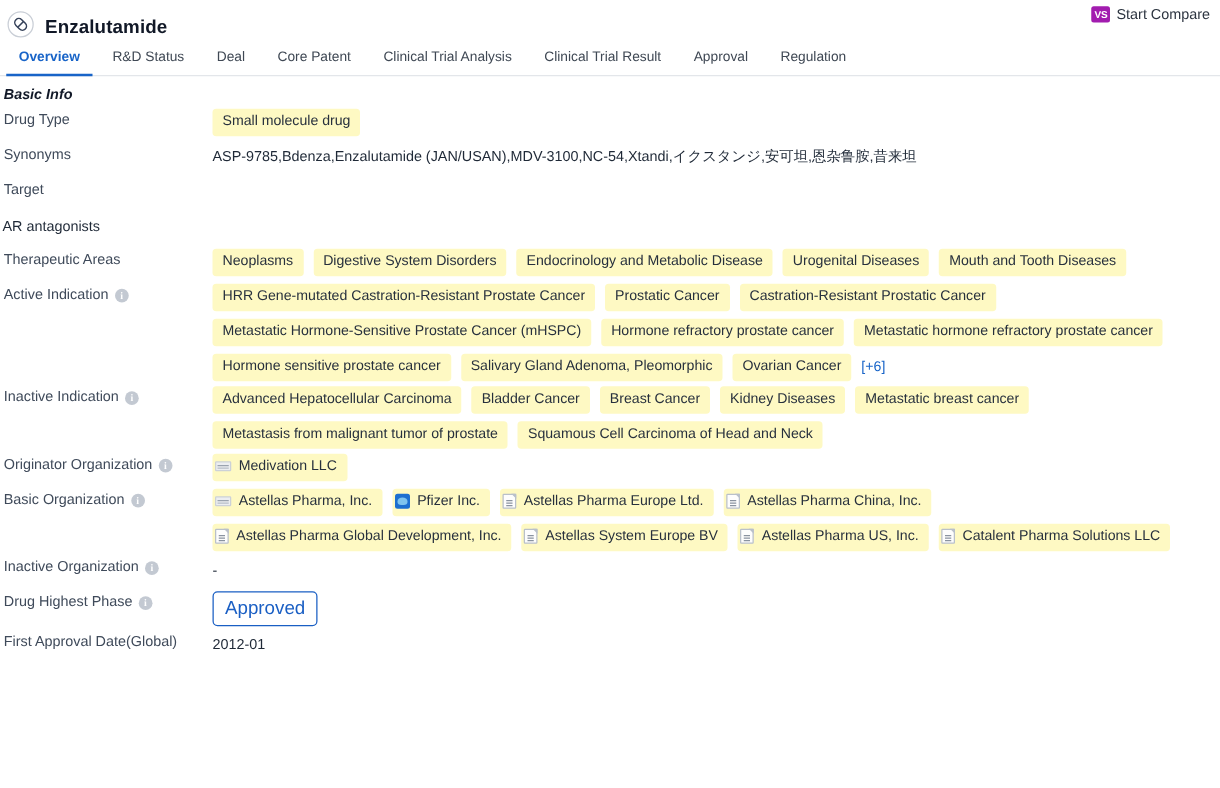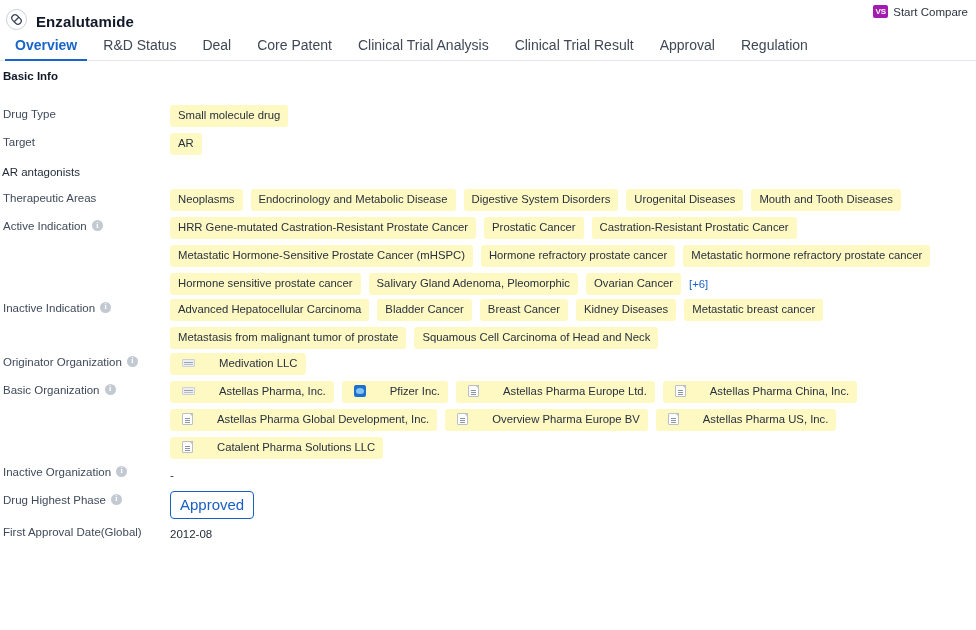--- a/index.html
+++ b/index.html
@@ -63,21 +63,21 @@
   .tabs {
     display: flex;
     align-items: flex-end;
     gap: 0;
     height: 31px;
     border-bottom: 1px solid #e3e6ea;
     padding: 0 0 0 2px;
   }
   .tab {
     position: relative;
-    font-size: 14px;
+    font-size: 11px;
     color: #3f4854;
     padding: 0 13px 8px 13px;
     cursor: pointer;
     white-space: nowrap;
     line-height: 1;
   }
   .tab.active {
     color: #1864c8;
     font-weight: bold;
   }
@@ -89,36 +89,38 @@
     background: #1864c8;
   }
 
   
   .content { padding: 9px 10px 0 2px; }
   .section-title {
     font-size: 11.5px;
     font-weight: bold;
     color: #111827;
     padding-left: 1px;
-    margin-bottom: 21px;
+    margin-bottom: 3px;
+    font-style: italic;
   }
 
   .row {
     display: flex;
     align-items: flex-start;
     margin-bottom: 2px;
     min-height: 26px;
   }
   .row-label {
     flex: 0 0 168px;
     font-size: 11.5px;
     color: #3f4a5a;
     padding-top: 5px;
     padding-left: 1px;
     display: flex;
+    align-items: center;
     gap: 5px;
     line-height: 1.2;
   }
   .row-value {
     flex: 1 1 auto;
     display: flex;
     flex-wrap: wrap;
     gap: 6px 8px;
     padding-top: 2px;
     min-width: 0;
@@ -153,22 +155,22 @@
     font-size: 11.3px;
     color: #27303d;
     padding: 4px 8px 5px 8px;
     line-height: 1.15;
     white-space: nowrap;
     cursor: pointer;
   }
   .tag.org {
     display: inline-flex;
     align-items: center;
-    gap: 24px;
-    padding-left: 12px;
+    gap: 6px;
+    padding-left: 2px;
   }
 
   .org-icon {
     width: 11px; height: 12px;
     flex: 0 0 auto;
     display: block;
   }
   .org-icon.pfizer {
     width: 12px; height: 12px;
     background: #1d6fd0;
@@ -281,42 +283,45 @@
 
   <div class="row">
     <div class="row-label">
       <span>Drug Type</span>
     </div>
     <div class="row-value">
       <span class="tag">Small molecule drug</span>
     </div>
   </div>
 
+  <div class="row">
+    <div class="row-label">
+      <span>Synonyms</span>
+    </div>
+    <div class="row-value plain">ASP-9785,Bdenza,Enzalutamide (JAN/USAN),MDV-3100,NC-54,Xtandi,イクスタンジ,安可坦,恩杂鲁胺,昔来坦</div>
+  </div>
 
   <div class="row">
     <div class="row-label">
       <span>Target</span>
     </div>
-    <div class="row-value">
-      <span class="tag">AR</span>
-    </div>
   </div>
 
   <div class="row">
     <div class="row-value plain">AR antagonists</div>
   </div>
 
   <div class="row">
     <div class="row-label">
       <span>Therapeutic Areas</span>
     </div>
     <div class="row-value">
       <span class="tag">Neoplasms</span>
+      <span class="tag">Digestive System Disorders</span>
       <span class="tag">Endocrinology and Metabolic Disease</span>
-      <span class="tag">Digestive System Disorders</span>
       <span class="tag">Urogenital Diseases</span>
       <span class="tag">Mouth and Tooth Diseases</span>
     </div>
   </div>
 
   <div class="row">
     <div class="row-label">
       <span>Active Indication</span>
       <i class="info-icon">i</i>
     </div>
@@ -384,21 +389,21 @@
       <span class="tag org">
         <span class="org-icon astellas"></span>
         <span>Astellas Pharma China, Inc.</span>
       </span>
       <span class="tag org">
         <span class="org-icon astellas"></span>
         <span>Astellas Pharma Global Development, Inc.</span>
       </span>
       <span class="tag org">
         <span class="org-icon astellas"></span>
-        <span>Overview Pharma Europe BV</span>
+        <span>Astellas System Europe BV</span>
       </span>
       <span class="tag org">
         <span class="org-icon astellas"></span>
         <span>Astellas Pharma US, Inc.</span>
       </span>
       <span class="tag org">
         <span class="org-icon astellas"></span>
         <span>Catalent Pharma Solutions LLC</span>
       </span>
     </div>
@@ -421,16 +426,16 @@
     </div>
     <div class="row-value">
       <span class="phase-badge">Approved</span>
     </div>
   </div>
 
   <div class="row">
     <div class="row-label">
       <span>First Approval Date(Global)</span>
     </div>
-    <div class="row-value plain">2012-08</div>
+    <div class="row-value plain">2012-01</div>
   </div>
 
 </div>
 
 </body></html>

